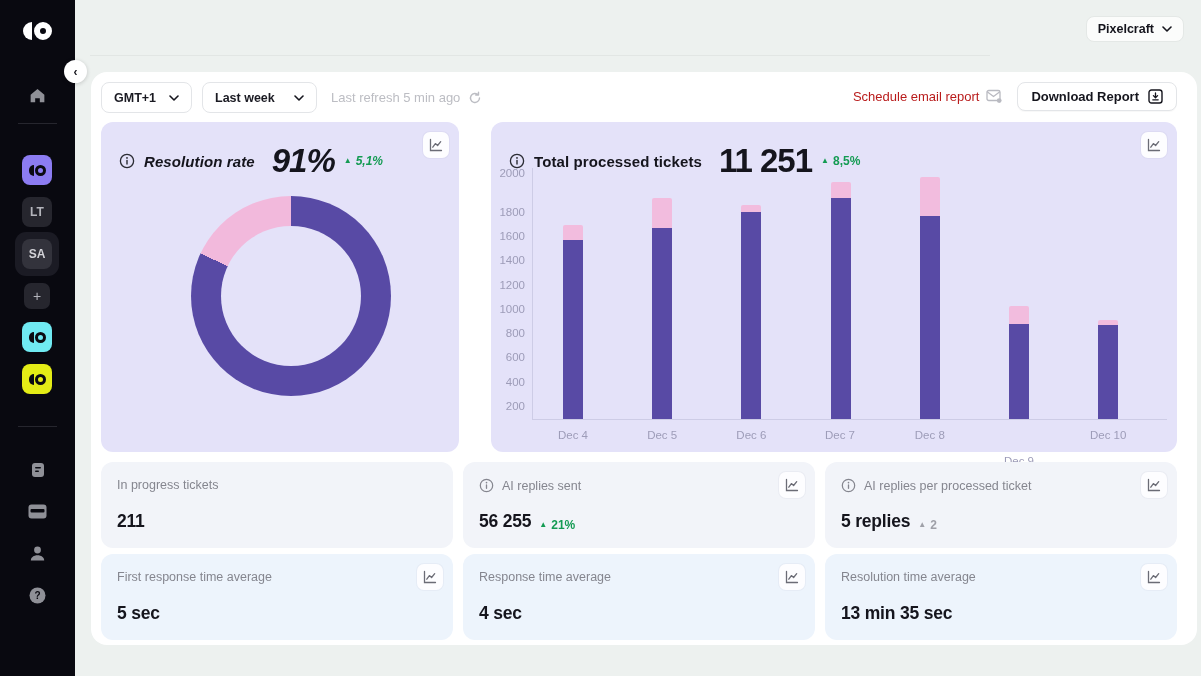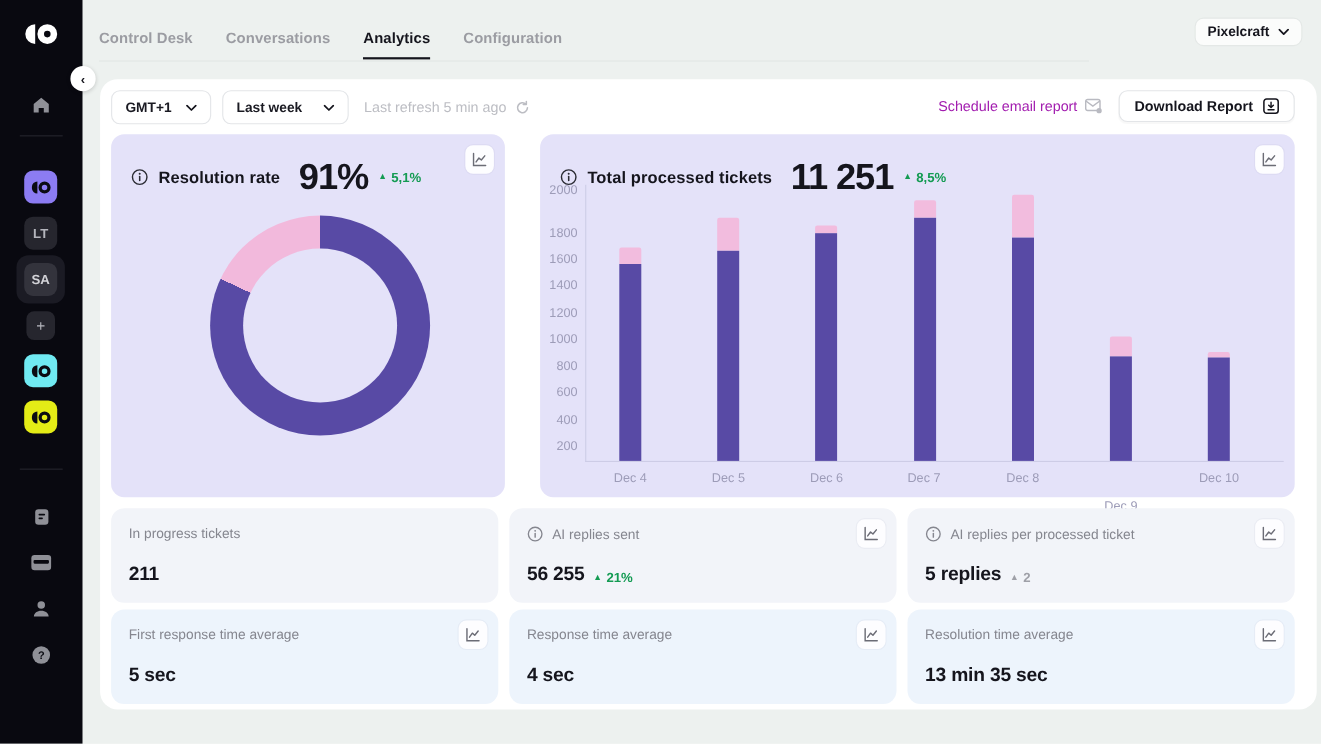--- a/index.html
+++ b/index.html
@@ -36,34 +36,34 @@
   .ws-btn { position:absolute; right:17px; top:16px; height:26px; background:#fbfcfb; border:1px solid #e4e8e6;
     border-radius:8px; display:flex; align-items:center; gap:8px; padding:0 11px; font-size:12.5px; font-weight:700;
     color:#15151d; cursor:pointer; }
 
   
   .panel { position:absolute; left:91px; top:72px; width:1106px; height:573px; background:#ffffff; border-radius:16px; }
 
   .select { position:absolute; top:10px; height:31px; background:#fff; border:1px solid #e3e5e8; border-radius:8px;
     display:flex; align-items:center; justify-content:space-between; padding:0 12px; font-size:12.5px; font-weight:600;
     color:#1a1a22; cursor:pointer; }
-  .muted-action { display:flex; align-items:center; gap:7px; color:#a21caf; font-size:13px; }
+  .muted-action { display:flex; align-items:center; gap:7px; color:#b91c1c; font-size:13px; }
   .toolbar-left-text { position:absolute; left:240px; top:10px; height:31px; display:flex; align-items:center; gap:8px;
     color:#bcbdc3; font-size:13px; }
   .toolbar-right { position:absolute; right:20px; top:10px; display:flex; align-items:center; gap:14px; }
   .download-btn { height:29px; background:#fff; border:1px solid #e3e5e8; border-radius:8px; display:flex;
     align-items:center; gap:9px; padding:0 13px; font-size:13px; font-weight:700; color:#15151d; cursor:pointer;
     box-shadow:0 1px 1px rgba(20,20,30,.03); }
 
   
   .card { position:absolute; border-radius:12px; }
   .card.lavender { background:#e4e2f9; }
   .card.grey { background:#f2f4f9; }
   .card.blue { background:#edf4fc; }
-  .card-a { left:10px; top:50px; width:358px; height:330px; }
+  .card-a { left:10px; top:50px; width:358px; height:330px;font-style:italic; }
   .card-b { left:400px; top:50px; width:686px; height:330px; }
   .small-1 { left:10px;  width:352px; height:86px; }
   .small-2 { left:372px; width:352px; height:86px; }
   .small-3 { left:734px; width:352px; height:86px; }
   .row1 { top:390px; } .row2 { top:482px; }
 
   .big-header { position:absolute; left:18px; top:20px; display:flex; align-items:center; gap:9px; }
   .big-title { font-size:15px; font-weight:700; color:#15151d; letter-spacing:.1px; }
   .big-value { font-size:33px; font-weight:800; color:#15151d; letter-spacing:-1px; margin-left:8px; }
   .delta { display:flex; align-items:center; gap:4px; font-size:12px; font-weight:700; }
@@ -170,26 +170,20 @@
     <div class="side-icon" style="top:587px;">
       <svg width="17" height="17" viewBox="0 0 17 17">
           <circle cx="8.5" cy="8.5" r="8" fill="#8f9097"></circle>
           <text x="8.5" y="12" text-anchor="middle" font-size="10" font-weight="bold" fill="#090910" font-family="Liberation Sans, sans-serif">?</text>
         </svg>
     </div>
   </div>
 
   <div class="collapse-btn">‹</div>
 
-  <div class="tabs" id="tabs">
-      <div class="tab">Control Desk</div>
-      <div class="tab">Conversations</div>
-      <div class="tab active">Analytics</div>
-      <div class="tab">Configuration</div>
-    </div>
   <div class="nav-divider"></div>
   <div class="ws-btn">
     <span>Pixelcraft</span>
     <svg width="10" height="6" viewBox="0 0 10 6">
         <path d="M1 1l4 4 4-4" stroke="#15151d" stroke-width="1.6" fill="none" stroke-linecap="round" stroke-linejoin="round"></path>
       </svg>
   </div>
 
   <div class="panel">
 

